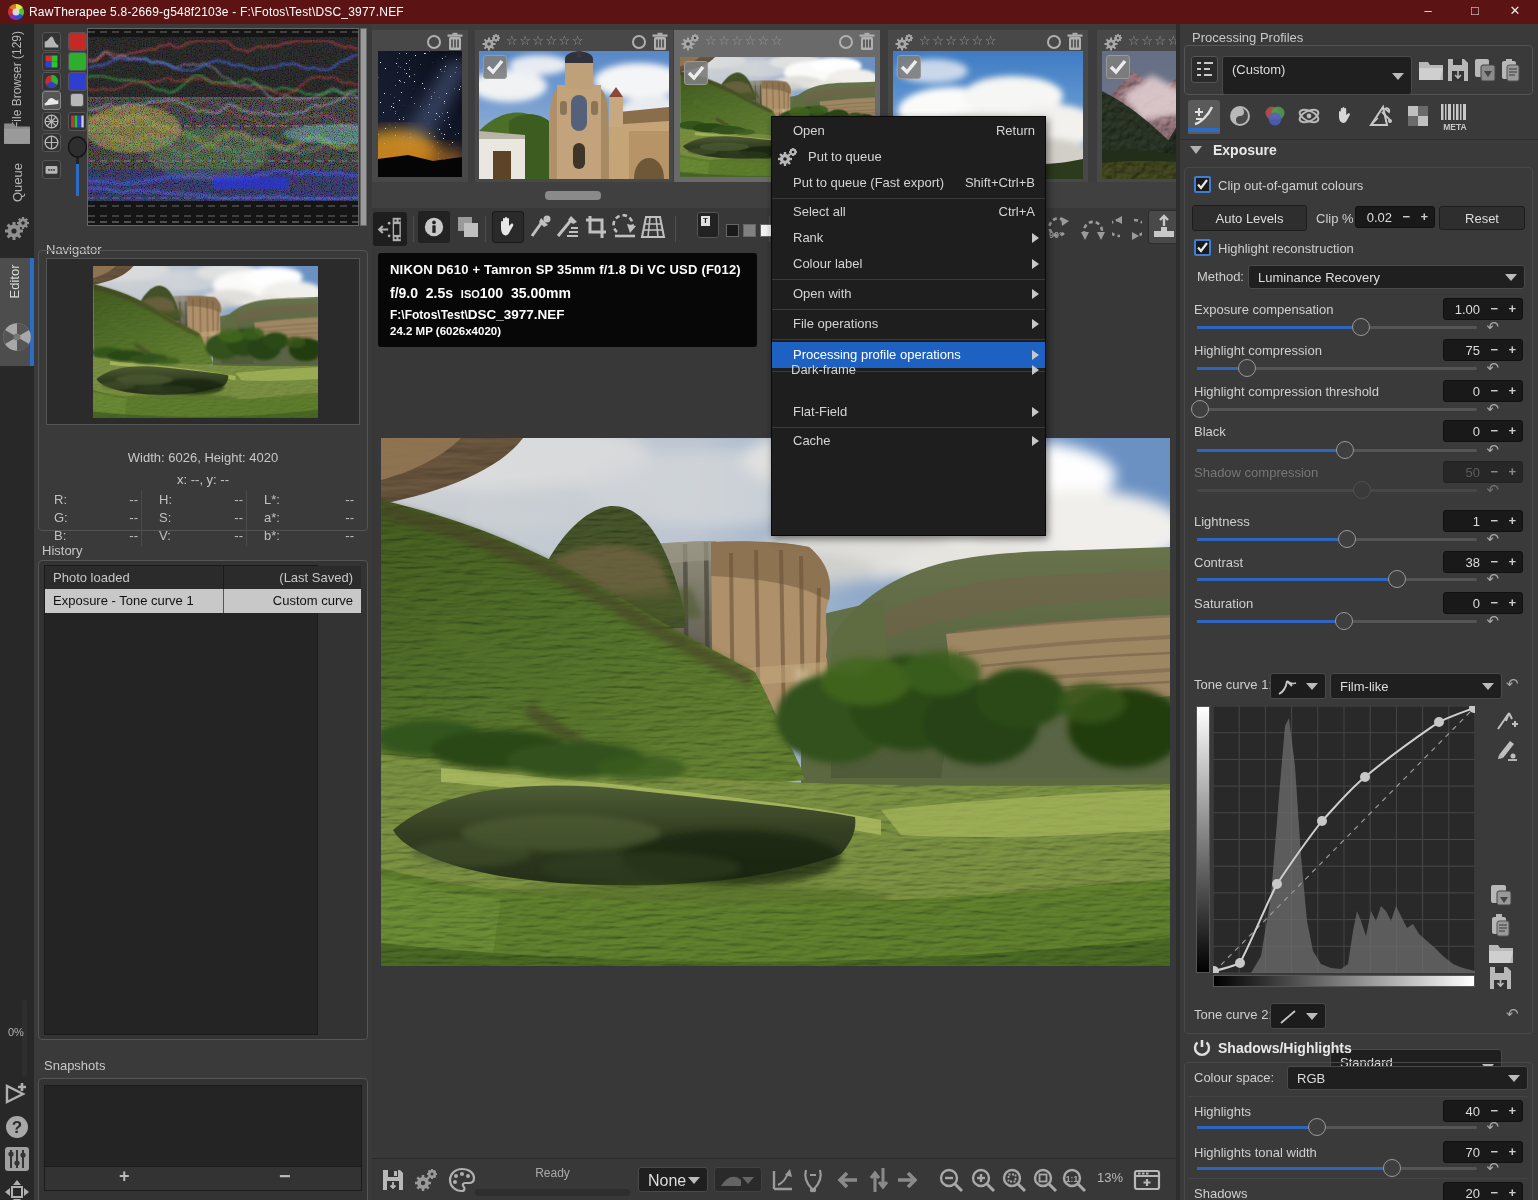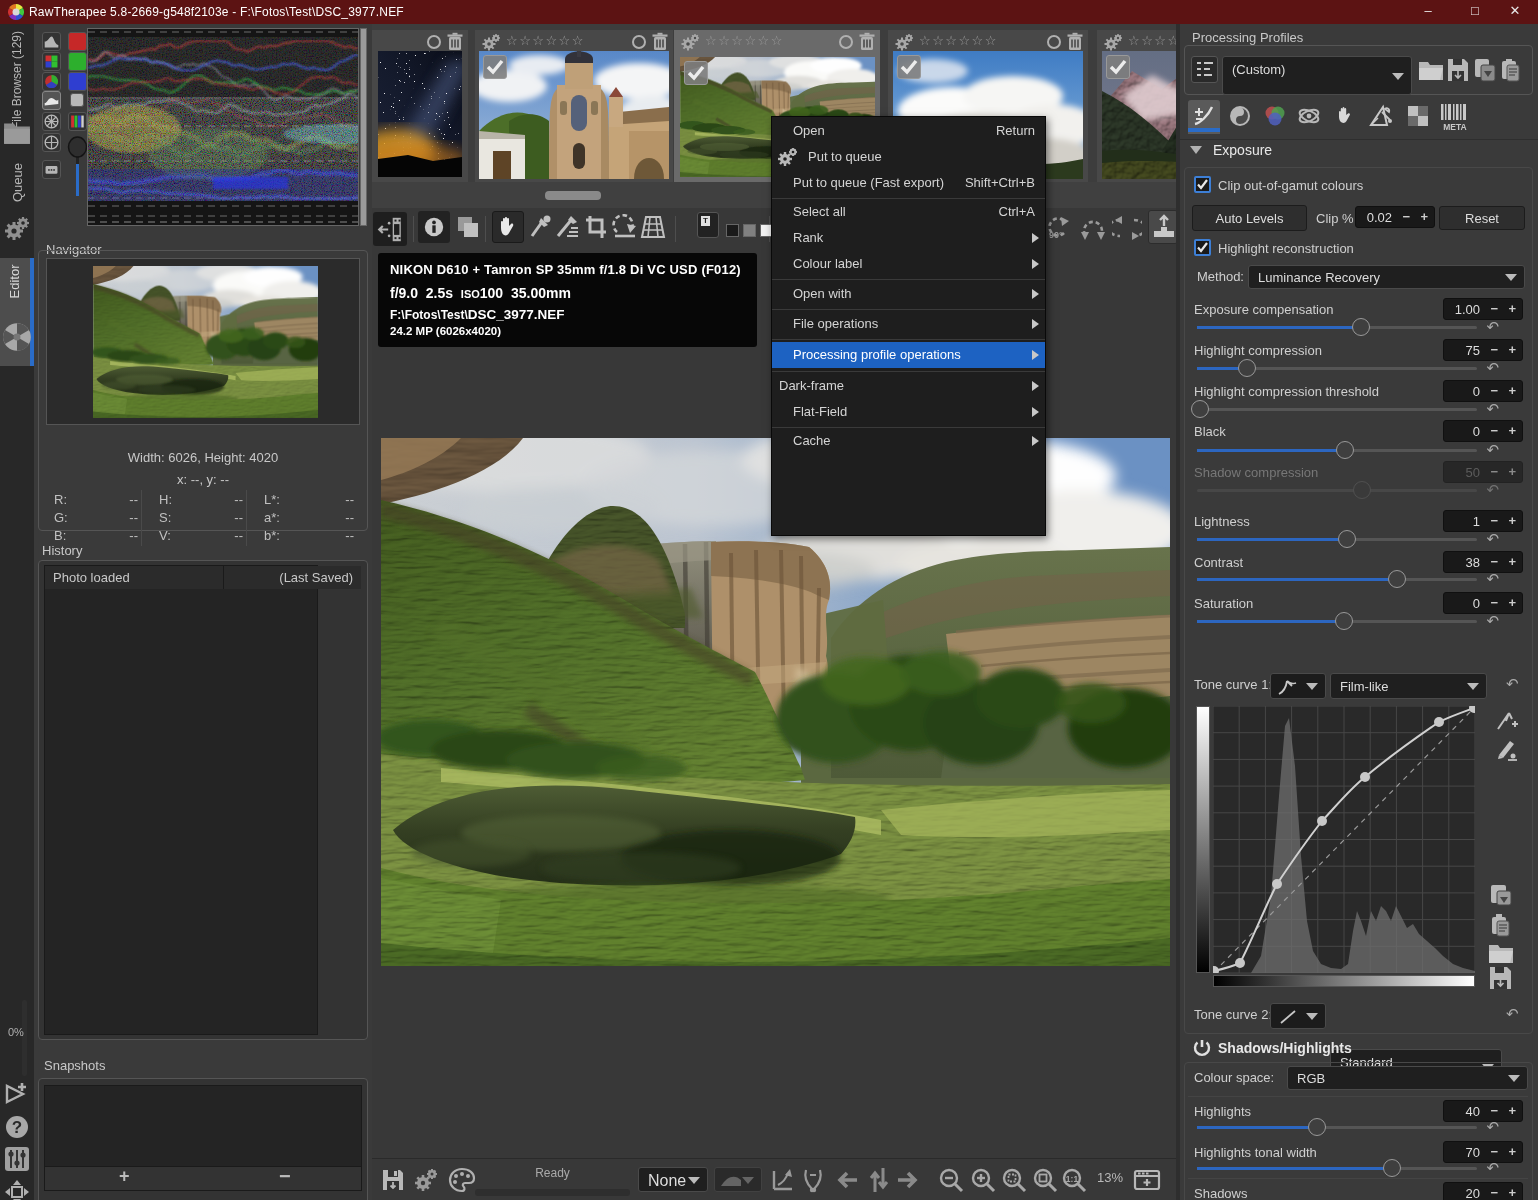--- a/index.html
+++ b/index.html
@@ -246,20 +246,25 @@
   </div>
 
   <div class="paneltitle" style="left:8px;top:519px">History</div>
   <div class="abs" style="left:4px;top:536px;width:330px;height:480px;border:1px solid #555;border-radius:4px;background:#333">
     <div class="abs" style="left:5px;top:4px;width:274px;height:470px;background:#242424;border:1px solid #1a1a1a">
       <div class="abs" style="left:0;top:0;width:316px;height:23px;background:#2b2b2b;color:#c8c8c8;font-size:13px">
         <span class="abs" style="left:8px;top:4px">Photo loaded</span>
         <span class="abs" style="right:8px;top:4px">(Last Saved)</span>
         <div class="abs" style="left:178px;top:0;width:1px;height:23px;background:#1a1a1a"></div>
       </div>
+      <div class="abs" style="left:0;top:23px;width:316px;height:24px;background:#c8c8c8;color:#111;font-size:13px">
+        <span class="abs" style="left:8px;top:4px">Exposure - Tone curve 1</span>
+        <span class="abs" style="right:8px;top:4px">Custom curve</span>
+        <div class="abs" style="left:178px;top:0;width:1px;height:24px;background:#555"></div>
+      </div>
     </div>
   </div>
 
   <div class="paneltitle" style="left:10px;top:1034px">Snapshots</div>
   <div class="abs" style="left:4px;top:1054px;width:330px;height:138px;border:1px solid #555;border-radius:4px;background:#333">
     <div class="abs" style="left:5px;top:6px;width:318px;height:82px;background:#242424;border:1px solid #1a1a1a"></div>
     <div class="abs" style="left:5px;top:88px;width:318px;height:24px;background:#333;border:1px solid #1a1a1a;border-top:none">
       <span class="abs" style="left:74px;top:-1px;font-size:18px;color:#bbb;font-weight:bold">+</span>
       <span class="abs" style="left:234px;top:-2px;font-size:20px;color:#bbb;font-weight:bold">−</span>
     </div>
@@ -1004,21 +1009,21 @@
             <rect x="7" y="2" width="1.5" height="16"></rect>
             <rect x="10" y="2" width="3" height="16"></rect>
             <rect x="15" y="2" width="1.5" height="16"></rect>
             <rect x="18" y="2" width="2.5" height="16"></rect>
             <rect x="22" y="2" width="1.5" height="16"></rect>
             <rect x="25" y="2" width="3" height="16"></rect>
           </g>
           <text x="17" y="28" font-size="8.5" fill="#c8c8c8" text-anchor="middle" font-weight="bold" font-family="Liberation Sans">META</text>
         </svg></div>
   <div class="abs" style="left:10px;top:122px;width:0;height:0;border-left:6px solid transparent;border-right:6px solid transparent;border-top:8px solid #b0b0b0"></div>
-  <div class="abs" style="left:33px;top:118px;font-size:14px;font-weight:normal;color:#e8e8e8">Exposure</div>
+  <div class="abs" style="left:33px;top:118px;font-size:14px;font-weight:bold;color:#e8e8e8">Exposure</div>
   <div class="abs" style="left:4px;top:143px;width:349px;height:867px;border:1px solid #484848;border-radius:4px"></div>
 
   <div class="cbx" style="left:14px;top:152px">
         <svg width="13" height="13" viewBox="0 0 13 13" style="display:block">
           <path d="M2,6.5 L5,10 L11,2" fill="none" stroke="#e8e8e8" stroke-width="2.2"></path>
         </svg>
       </div>
   <div class="abs" style="left:38px;top:154px">Clip out-of-gamut colours</div>
   <div class="rbtn" style="left:12px;top:181px;width:115px;height:26px;line-height:25px">Auto Levels</div>
   <div class="abs" style="left:136px;top:187px">Clip %</div>
@@ -1135,21 +1140,21 @@
         <div class="un">↶</div>
       </div>
 
   <div class="abs" style="left:14px;top:653px">Tone curve 1:</div>
   <div class="drop" style="left:90px;top:649px;width:56px;height:26px;background:#1c1c1c">
     <svg class="abs" style="left:6px;top:4px" width="22" height="18" viewBox="0 0 22 18">
           <path d="M2,16 C6,14 9,10 10,3 M10,3 L15,8 M10,3 C12,5 16,6 19,5" stroke="#c8c8c8" stroke-width="1.8" fill="none"></path>
         </svg>
     <span class="arr"></span>
       </div>
-  <div class="drop" style="left:150px;top:649px;width:157px;height:26px">
+  <div class="drop" style="left:150px;top:649px;width:172px;height:26px">
         <span style="position:absolute;left:9px;top:5px">Film-like</span>
         <span class="arr"></span>
       </div>
   <div class="abs" style="left:326px;top:651px;color:#aaa;font-size:15px">↶</div>
 
   <div class="abs" style="left:16px;top:682px;width:14px;height:267px;background:linear-gradient(#fff,#000);border:1px solid #555"></div>
   <div class="abs" style="left:33px;top:682px;width:262px;height:267px;background:#292929">
     <svg width="262" height="267" viewBox="0 0 262 267">
       <line x1="0.0" y1="0" x2="0.0" y2="267" stroke="#474747" stroke-width="1"></line>
           <line x1="26.2" y1="0" x2="26.2" y2="267" stroke="#474747" stroke-width="1"></line>
@@ -1322,17 +1327,17 @@
     <div class="mi abs" style="left:0;top:82px;width:100%;height:26px;line-height:26px;padding-left:21px">Select all<span class="sc">Ctrl+A</span></div>
     <div class="mi abs" style="left:0;top:108px;width:100%;height:26px;line-height:26px;padding-left:21px">Rank<span class="sub"></span></div>
     <div class="mi abs" style="left:0;top:134px;width:100%;height:26px;line-height:26px;padding-left:21px">Colour label<span class="sub"></span></div>
     <div class="abs" style="left:0;top:162px;width:100%;height:1px;background:#3a3a3a"></div>
     <div class="mi abs" style="left:0;top:164px;width:100%;height:26px;line-height:26px;padding-left:21px">Open with<span class="sub"></span></div>
     <div class="abs" style="left:0;top:192px;width:100%;height:1px;background:#3a3a3a"></div>
     <div class="mi abs" style="left:0;top:194px;width:100%;height:26px;line-height:26px;padding-left:21px">File operations<span class="sub"></span></div>
     <div class="abs" style="left:0;top:222px;width:100%;height:1px;background:#3a3a3a"></div>
     <div class="mi hl abs" style="left:0;top:225px;width:100%;height:26px;line-height:26px;padding-left:21px">Processing profile operations<span class="sub"></span></div>
     <div class="abs" style="left:0;top:254px;width:100%;height:1px;background:#3a3a3a"></div>
-    <div class="mi abs" style="left:0;top:256px;width:100%;height:26px;line-height:26px;padding-left:7px">Dark-frame<span class="sub"></span></div>
+    <div class="mi abs" style="left:0;top:240px;width:100%;height:26px;line-height:26px;padding-left:19px">Dark-frame<span class="sub"></span></div>
     <div class="mi abs" style="left:0;top:282px;width:100%;height:26px;line-height:26px;padding-left:21px">Flat-Field<span class="sub"></span></div>
     <div class="abs" style="left:0;top:310px;width:100%;height:1px;background:#3a3a3a"></div>
     <div class="mi abs" style="left:0;top:311px;width:100%;height:26px;line-height:26px;padding-left:21px">Cache<span class="sub"></span></div>
     </div>
 </div>
 </body></html>

